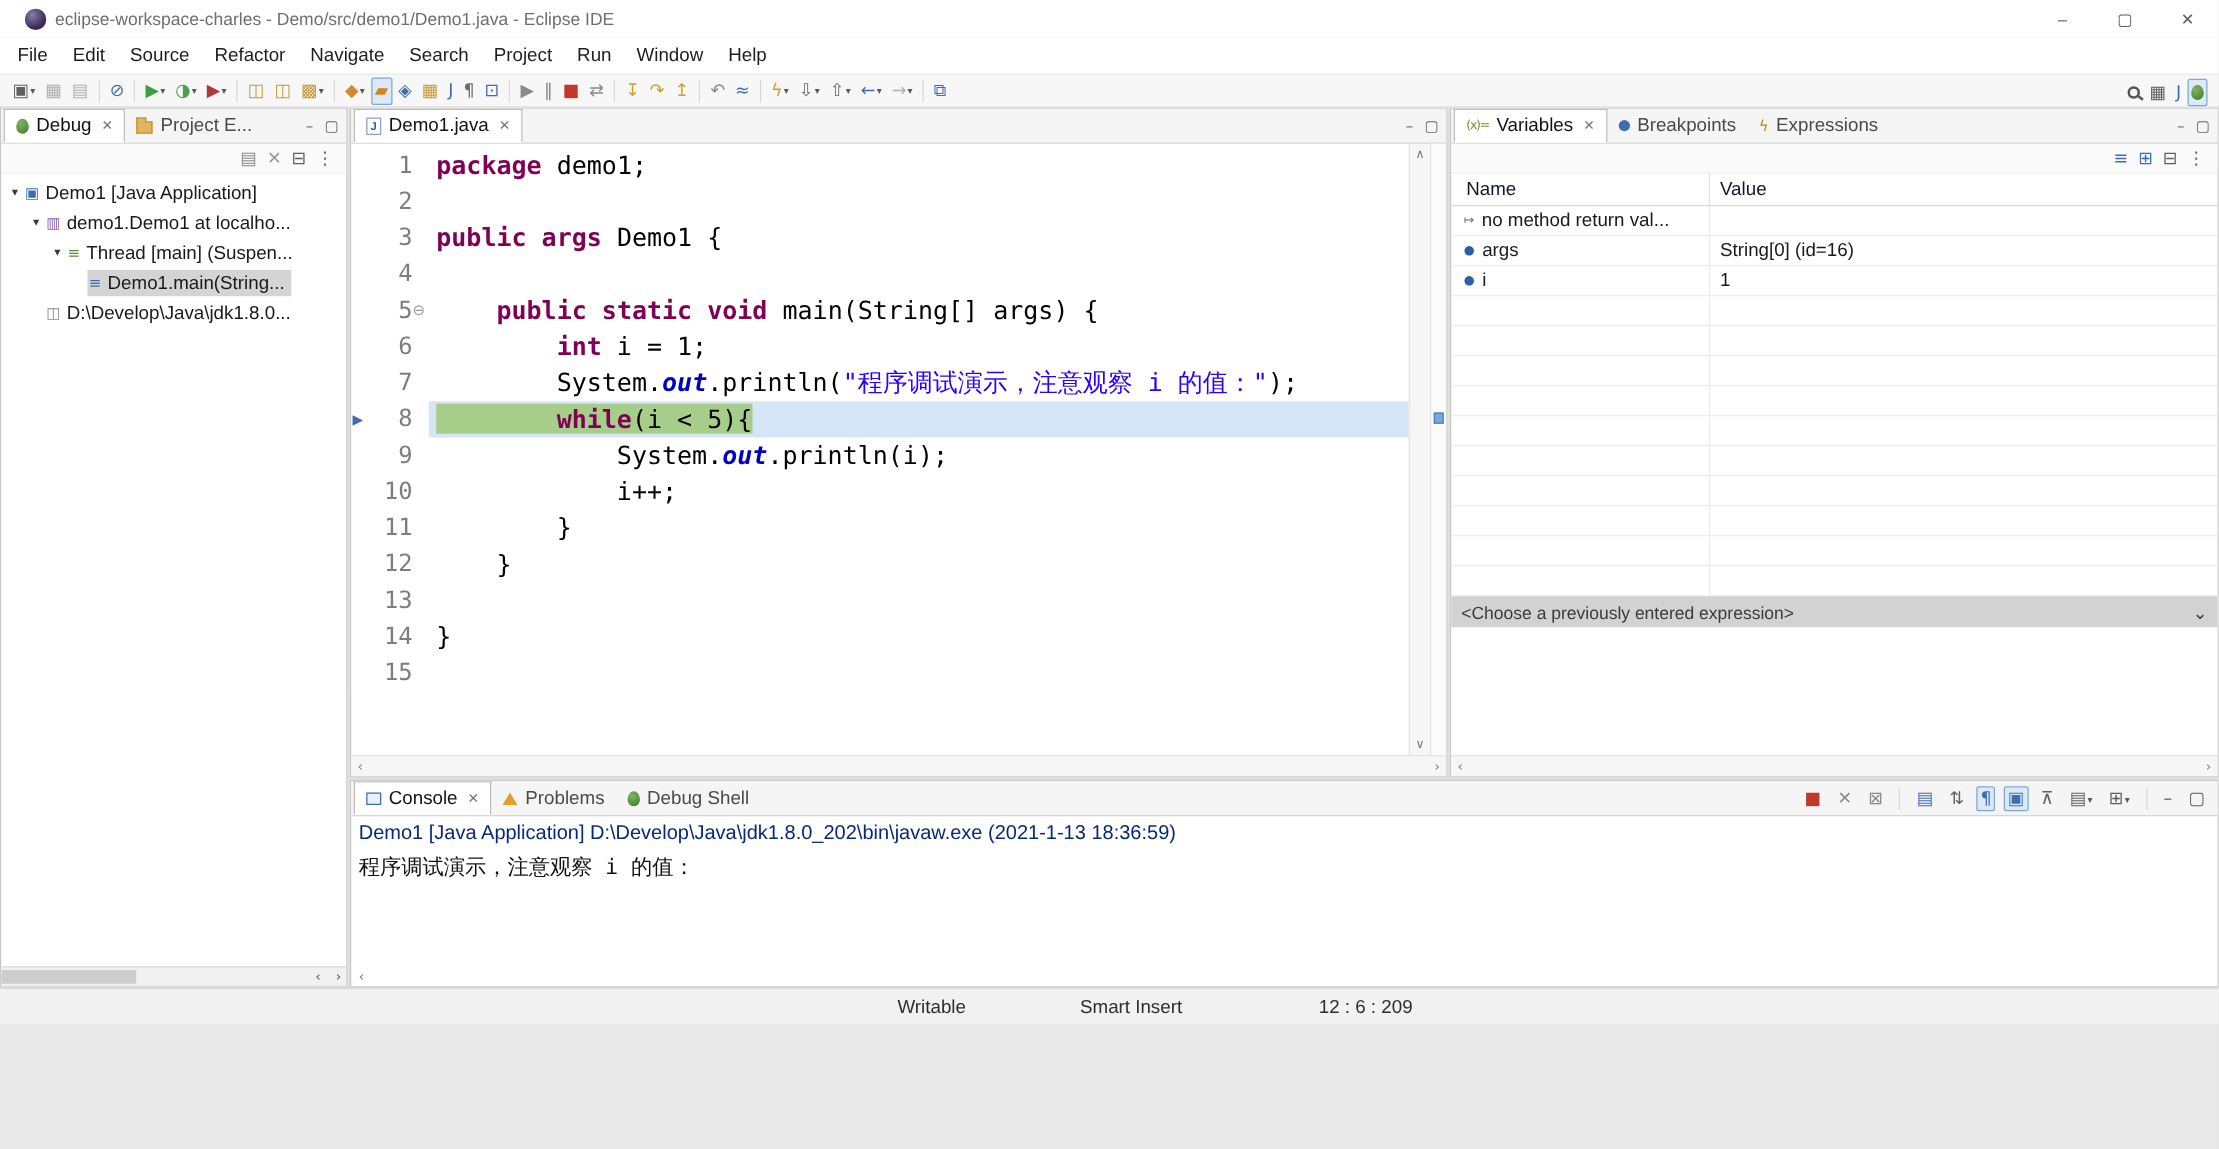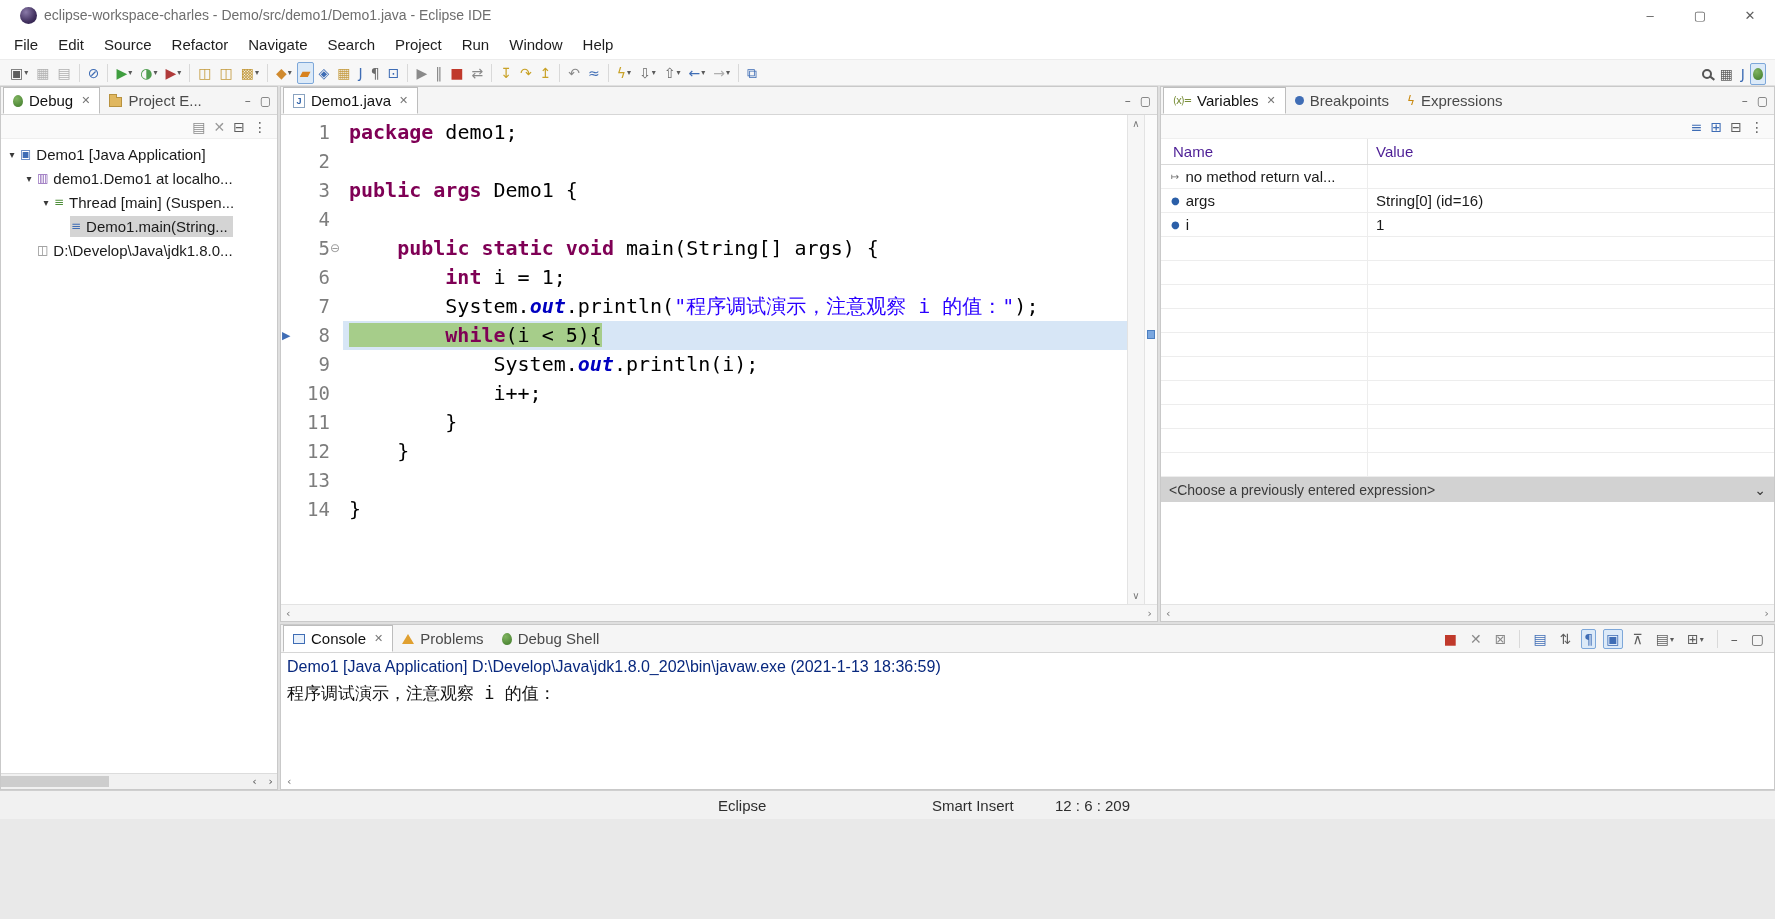--- a/index.html
+++ b/index.html
@@ -84,21 +84,21 @@
   .seg.kw{color:var(--keyword,#7f0055);font-weight:bold}
   .seg.str{color:var(--string,#2a00ff)}
   .seg.sf{color:var(--static-field,#0000c0);font-style:italic;font-weight:bold}
   .seg.pl{color:#000}
   .vscroll{width:17px;flex:none;border-left:1px solid #e3e3e3;background:#f6f6f6;display:flex;flex-direction:column;justify-content:space-between;align-items:center;color:#7a7a7a;font-size:10px;padding:3px 0;font-family:"DejaVu Sans",sans-serif}
   .overview{width:13px;flex:none;border-left:1px solid #e3e3e3;background:#fbfbfb;position:relative}
   .ov-mark{position:absolute;left:2px;top:44%;width:8px;height:9px;background:#7aa7e0;border:1px solid #4c7fc0}
   .ehscroll{height:17px;flex:none;border-top:1px solid #e3e3e3;background:#f6f6f6;display:flex;justify-content:space-between;align-items:center;padding:0 5px;color:#7a7a7a;font-size:11px;font-family:"DejaVu Sans",sans-serif}
 
   
-  .vars-head{height:26px;display:flex;border-bottom:1px solid #d9d9d9;font-size:15px;color:#4c1d95;align-items:stretch;flex:none}
+  .vars-head{height:26px;display:flex;border-bottom:1px solid #d9d9d9;font-size:15px;color:#0f172a;align-items:stretch;flex:none}
   .vname-col{width:207px;padding-left:12px;border-right:1px solid #e3e3e3;display:flex;align-items:center}
   .vval-col{flex:1;padding-left:8px;display:flex;align-items:center}
   .vars-rows{flex:none}
   .vrow{height:24px;display:flex;border-bottom:1px solid #ededed;font-size:15px;align-items:stretch}
   .vrow .vname{width:207px;padding-left:10px;border-right:1px solid #ededed;display:flex;align-items:center;gap:6px;overflow:hidden;white-space:nowrap}
   .vrow .vval{flex:1;padding-left:8px;display:flex;align-items:center;white-space:nowrap}
   .vicon{font-size:10px;font-family:"DejaVu Sans",sans-serif}
   .expr-bar{height:25px;background:#d2d2d2;display:flex;align-items:center;justify-content:space-between;padding:0 8px;font-size:14px;color:#3a3a3a;flex:none}
   .vars-detail{flex:1;background:#fff}
 
@@ -478,20 +478,28 @@
                 <span class="ct"><span></span></span>
               </div>
               <div class="cl">
                 <span class="ruler"></span>
                 <span class="gut">
                   <span class="ln">14</span>
                   <span class="fold"></span>
                 </span>
                 <span class="ct"><span><span class="seg pl">}</span></span></span>
               </div>
+              <div class="cl">
+                <span class="ruler"></span>
+                <span class="gut">
+                  <span class="ln">15</span>
+                  <span class="fold"></span>
+                </span>
+                <span class="ct"><span></span></span>
+              </div>
             </div>
           <div class="vscroll">
             <span>∧</span>
             <span>∨</span>
           </div>
           <div class="overview">
             <span class="ov-mark"></span>
           </div>
         </div>
         <div class="ehscroll">
@@ -675,17 +683,17 @@
       <div class="console-output">程序调试演示，注意观察 i 的值：</div>
       <div class="console-rest"></div>
       <div class="console-scroll-hint">
         <span>‹</span>
       </div>
     </div>
   </div>
 </div>
 
 <div class="statusbar">
-  <span class="sb" style="left:718px">Eclipse</span>
-  <span class="sb" style="left:932px">Smart Insert</span>
+  <span class="sb" style="left:718px">Writable</span>
+  <span class="sb" style="left:864px">Smart Insert</span>
   <span class="sb" style="left:1055px">12 : 6 : 209</span>
 </div>
 <div class="filler"></div>
 
 </body></html>

